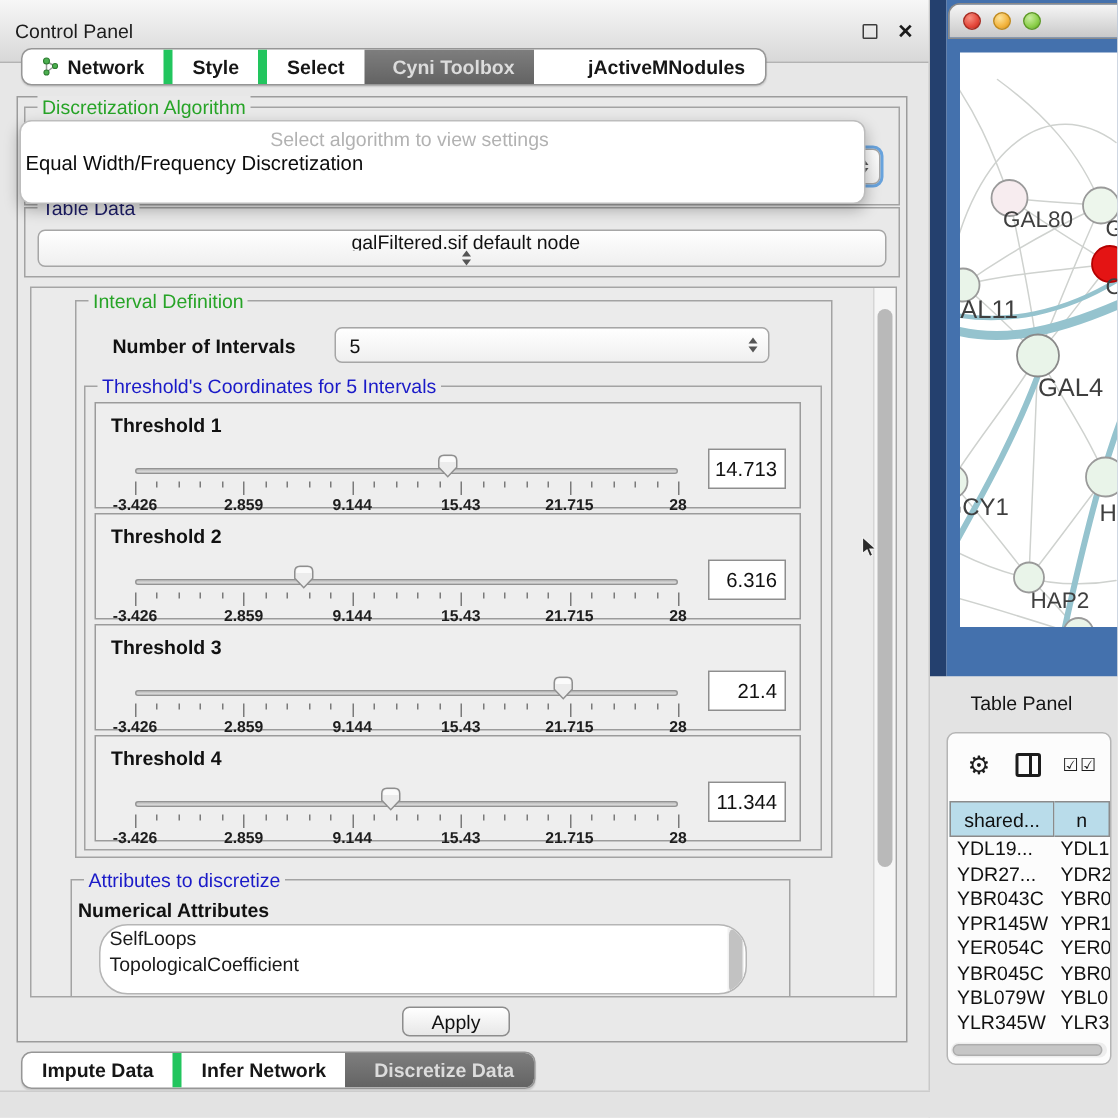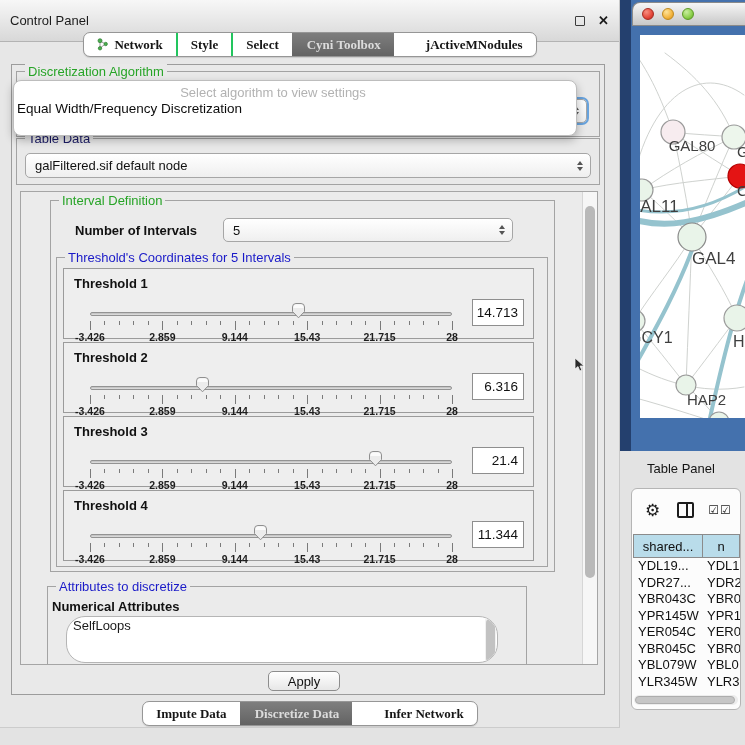--- a/index.html
+++ b/index.html
@@ -9,26 +9,26 @@
 
   
   .cp { position:absolute; left:0; top:0; width:620px; height:745px; background:#e7e7e7; border-right:1px solid #c9c9c9; }
   .cp-titlebar { position:absolute; left:0; top:0; width:100%; height:42px;
     background:linear-gradient(#f7f7f7,#d8d8d8); border-bottom:1px solid #b3b3b3;
     display:flex; align-items:center; padding:0 10px; font-size:13px; color:#1c1c1c; }
   .cp-titlebar .sp { flex:1; }
   .float-ic { width:10px; height:10px; border:1.5px solid #3c3c3c; border-radius:1px; margin-right:13px; }
   .close-ic { font-weight:bold; font-size:13px; color:#1a1a1a; }
 
-  .tab-row { position:absolute; left:0; width:620px; display:flex; justify-content:center;font-family:Liberation Serif, serif; }
+  .tab-row { position:absolute; left:14px; width:620px; display:flex; justify-content:flex-start; }
   .tab-row.top { top:32px; }
   .tab-row.bottom { top:701px; }
   .tab-group { display:flex; background:#fff; border:1px solid #969696; border-radius:7px; overflow:hidden; height:25px; box-shadow:0 1px 1px rgba(0,0,0,.12); }
   .tab { display:flex; align-items:center; gap:5px; padding:0 13px; font-size:13px; font-weight:bold; color:#161616; cursor:default; }
-  .tab + .tab { border-left:2px solid #22c55e; }
+  .tab + .tab { border-left:6px solid #22c55e; }
   .tab.sel { background:linear-gradient(#7e7e7e,#636363); color:#dcdcdc; border-left-color:transparent; }
   .tab.sel + .tab { border-left-color:transparent;padding-left:30px; }
 
   .cp-main { position:absolute; left:11px; top:64px; width:594px; height:631px; border:1px solid #9c9c9c; background:#e9e9e9; }
 
   .fset { position:absolute; border:1px solid #a3a3a3; }
   .legend { position:absolute; top:-8px; left:8px; background:#e9e9e9; padding:0 3px; font-size:13px; white-space:nowrap; }
   .legend.green { color:#27a427; }
   .legend.blue { color:#1a1ac8; }
   .legend.navy { color:#1c1c66; }
@@ -155,21 +155,21 @@
           <span class="cv"></span>
           <span class="stepper">
               <i class="arr-up"></i>
               <i class="arr-dn"></i>
             </span>
         </div>
       </div>
 
       <div class="fset" style="left:4px; top:73px; width:584px; height:47px;">
         <span class="legend navy">Table Data</span>
-        <div class="combo" style="left:8px; top:14px; width:566px; height:25px;">
+        <div class="combo" style="left:8px; top:14px; width:566px; height:25px;flex-direction:column;">
           <span class="cv">galFiltered.sif default node</span>
           <span class="stepper">
               <i class="arr-up"></i>
               <i class="arr-dn"></i>
             </span>
         </div>
       </div>
 
       <div class="scrollpane">
 
@@ -390,20 +390,21 @@
 </div>
           </div>
         </div>
 
         <div class="fset" style="left:26px; top:394px; width:480px; height:96px; background:#ebebeb;">
           <span class="legend blue on-scroll">Attributes to discretize</span>
           <span style="position:absolute; left:4px; top:12px; font-size:13px; font-weight:bold; color:#111;">Numerical Attributes</span>
           <div class="attr-list" style="left:18px; top:29px; width:432px; height:47px;border-radius:19px;">
             <div id="attr-items">
                 <div class="attr-item">SelfLoops</div>
+                <div class="attr-item">TopologicalCoefficient</div>
               </div>
             <div class="list-scroll">
                 <div class="list-thumb"></div>
               </div>
           </div>
         </div>
 
         <div class="vscroll">
           <div class="vthumb" style="top:14px; height:372px;"></div>
         </div>
@@ -417,25 +418,25 @@
       <div id="popup-options">
           <div class="popup-opt">Equal Width/Frequency Discretization</div>
         </div>
     </div>
 
     <div class="tab-row bottom">
       <div class="tab-group" id="bottom-tabs">
           <div class="tab">
             <span>Impute Data</span>
           </div>
+          <div class="tab">
+            <span>Infer Network</span>
+          </div>
           <div class="tab sel">
             <span>Discretize Data</span>
-          </div>
-          <div class="tab">
-            <span>Infer Network</span>
           </div>
         </div>
     </div>
     <div class="cp-footer"></div>
 
     <svg class="cursor-svg" style="left:574px; top:358px;" width="12" height="14" viewBox="0 0 12 14">
       <path d="M1 0 L1 11 L4 8.6 L5.8 13 L7.8 12.1 L6 8 L10 8 Z" fill="#2b2b2b" stroke="#f2f2f2" stroke-width="0.8"></path>
     </svg>
   </div>
 

